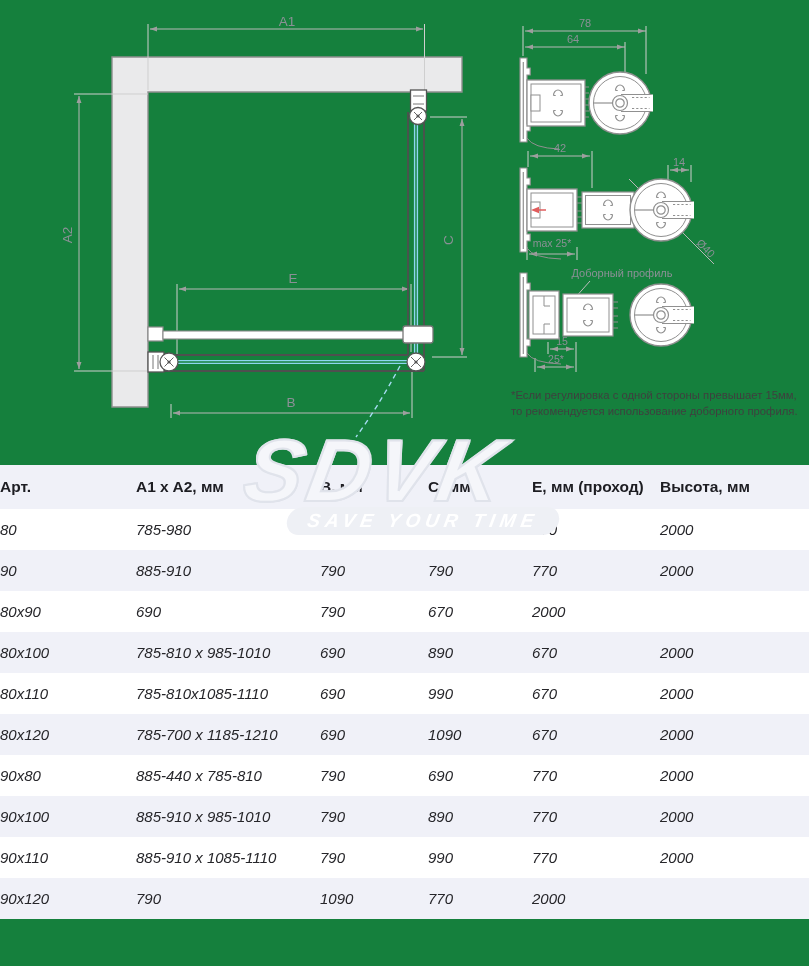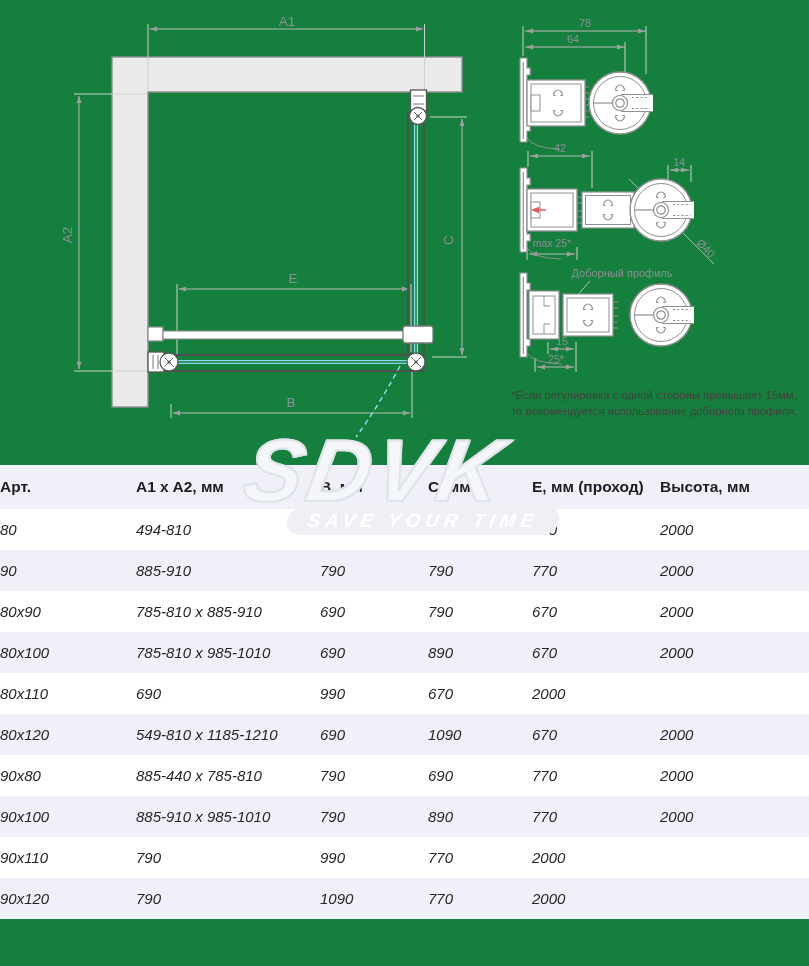--- a/index.html
+++ b/index.html
@@ -297,60 +297,60 @@
       <div class="tcell">Арт.</div>
       <div class="tcell">A1 x A2, мм</div>
       <div class="tcell">B, мм</div>
       <div class="tcell">C, мм</div>
       <div class="tcell">E, мм (проход)</div>
       <div class="tcell">Высота, мм</div>
     </div>
     <div class="tbody">
       <div class="trow">
         <div class="tcell">80</div>
-        <div class="tcell">494-810</div>
+        <div class="tcell">785-980</div>
         <div class="tcell">690</div>
         <div class="tcell">690</div>
         <div class="tcell">670</div>
         <div class="tcell">2000</div>
       </div>
       <div class="trow">
         <div class="tcell">90</div>
         <div class="tcell">885-910</div>
         <div class="tcell">790</div>
         <div class="tcell">790</div>
         <div class="tcell">770</div>
         <div class="tcell">2000</div>
       </div>
       <div class="trow">
         <div class="tcell">80x90</div>
-        <div class="tcell">785-810 x 885-910</div>
         <div class="tcell">690</div>
         <div class="tcell">790</div>
         <div class="tcell">670</div>
         <div class="tcell">2000</div>
       </div>
       <div class="trow">
         <div class="tcell">80x100</div>
         <div class="tcell">785-810 x 985-1010</div>
         <div class="tcell">690</div>
         <div class="tcell">890</div>
         <div class="tcell">670</div>
         <div class="tcell">2000</div>
       </div>
       <div class="trow">
         <div class="tcell">80x110</div>
+        <div class="tcell">785-810x1085-1110</div>
         <div class="tcell">690</div>
         <div class="tcell">990</div>
         <div class="tcell">670</div>
         <div class="tcell">2000</div>
       </div>
       <div class="trow">
         <div class="tcell">80x120</div>
-        <div class="tcell">549-810 x 1185-1210</div>
+        <div class="tcell">785-700 x 1185-1210</div>
         <div class="tcell">690</div>
         <div class="tcell">1090</div>
         <div class="tcell">670</div>
         <div class="tcell">2000</div>
       </div>
       <div class="trow">
         <div class="tcell">90x80</div>
         <div class="tcell">885-440 x 785-810</div>
         <div class="tcell">790</div>
         <div class="tcell">690</div>
@@ -360,20 +360,21 @@
       <div class="trow">
         <div class="tcell">90x100</div>
         <div class="tcell">885-910 x 985-1010</div>
         <div class="tcell">790</div>
         <div class="tcell">890</div>
         <div class="tcell">770</div>
         <div class="tcell">2000</div>
       </div>
       <div class="trow">
         <div class="tcell">90x110</div>
+        <div class="tcell">885-910 x 1085-1110</div>
         <div class="tcell">790</div>
         <div class="tcell">990</div>
         <div class="tcell">770</div>
         <div class="tcell">2000</div>
       </div>
       <div class="trow">
         <div class="tcell">90x120</div>
         <div class="tcell">790</div>
         <div class="tcell">1090</div>
         <div class="tcell">770</div>

